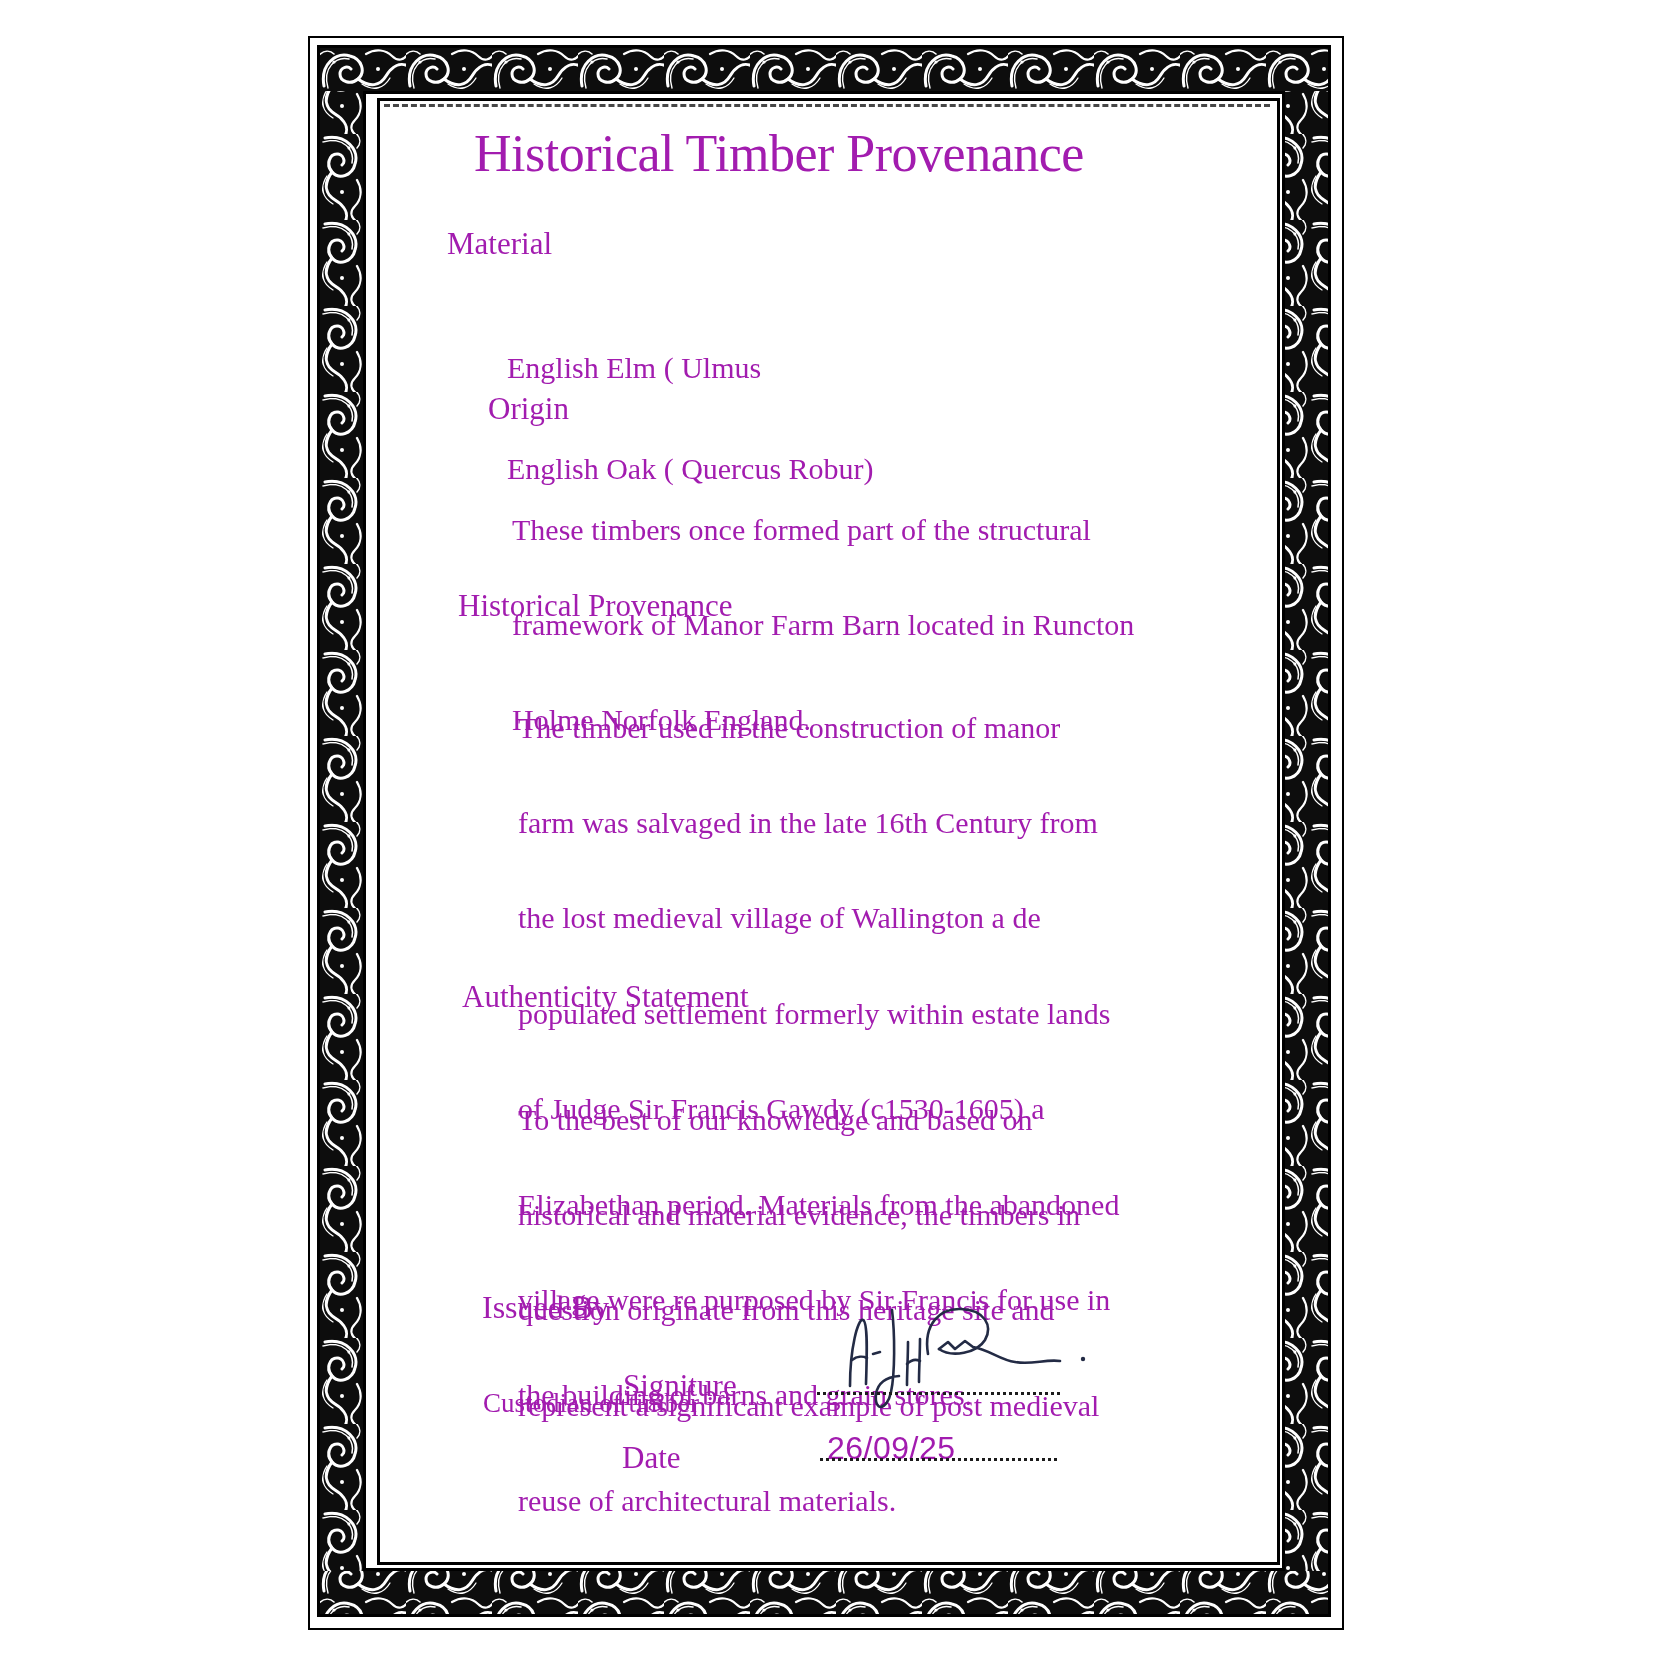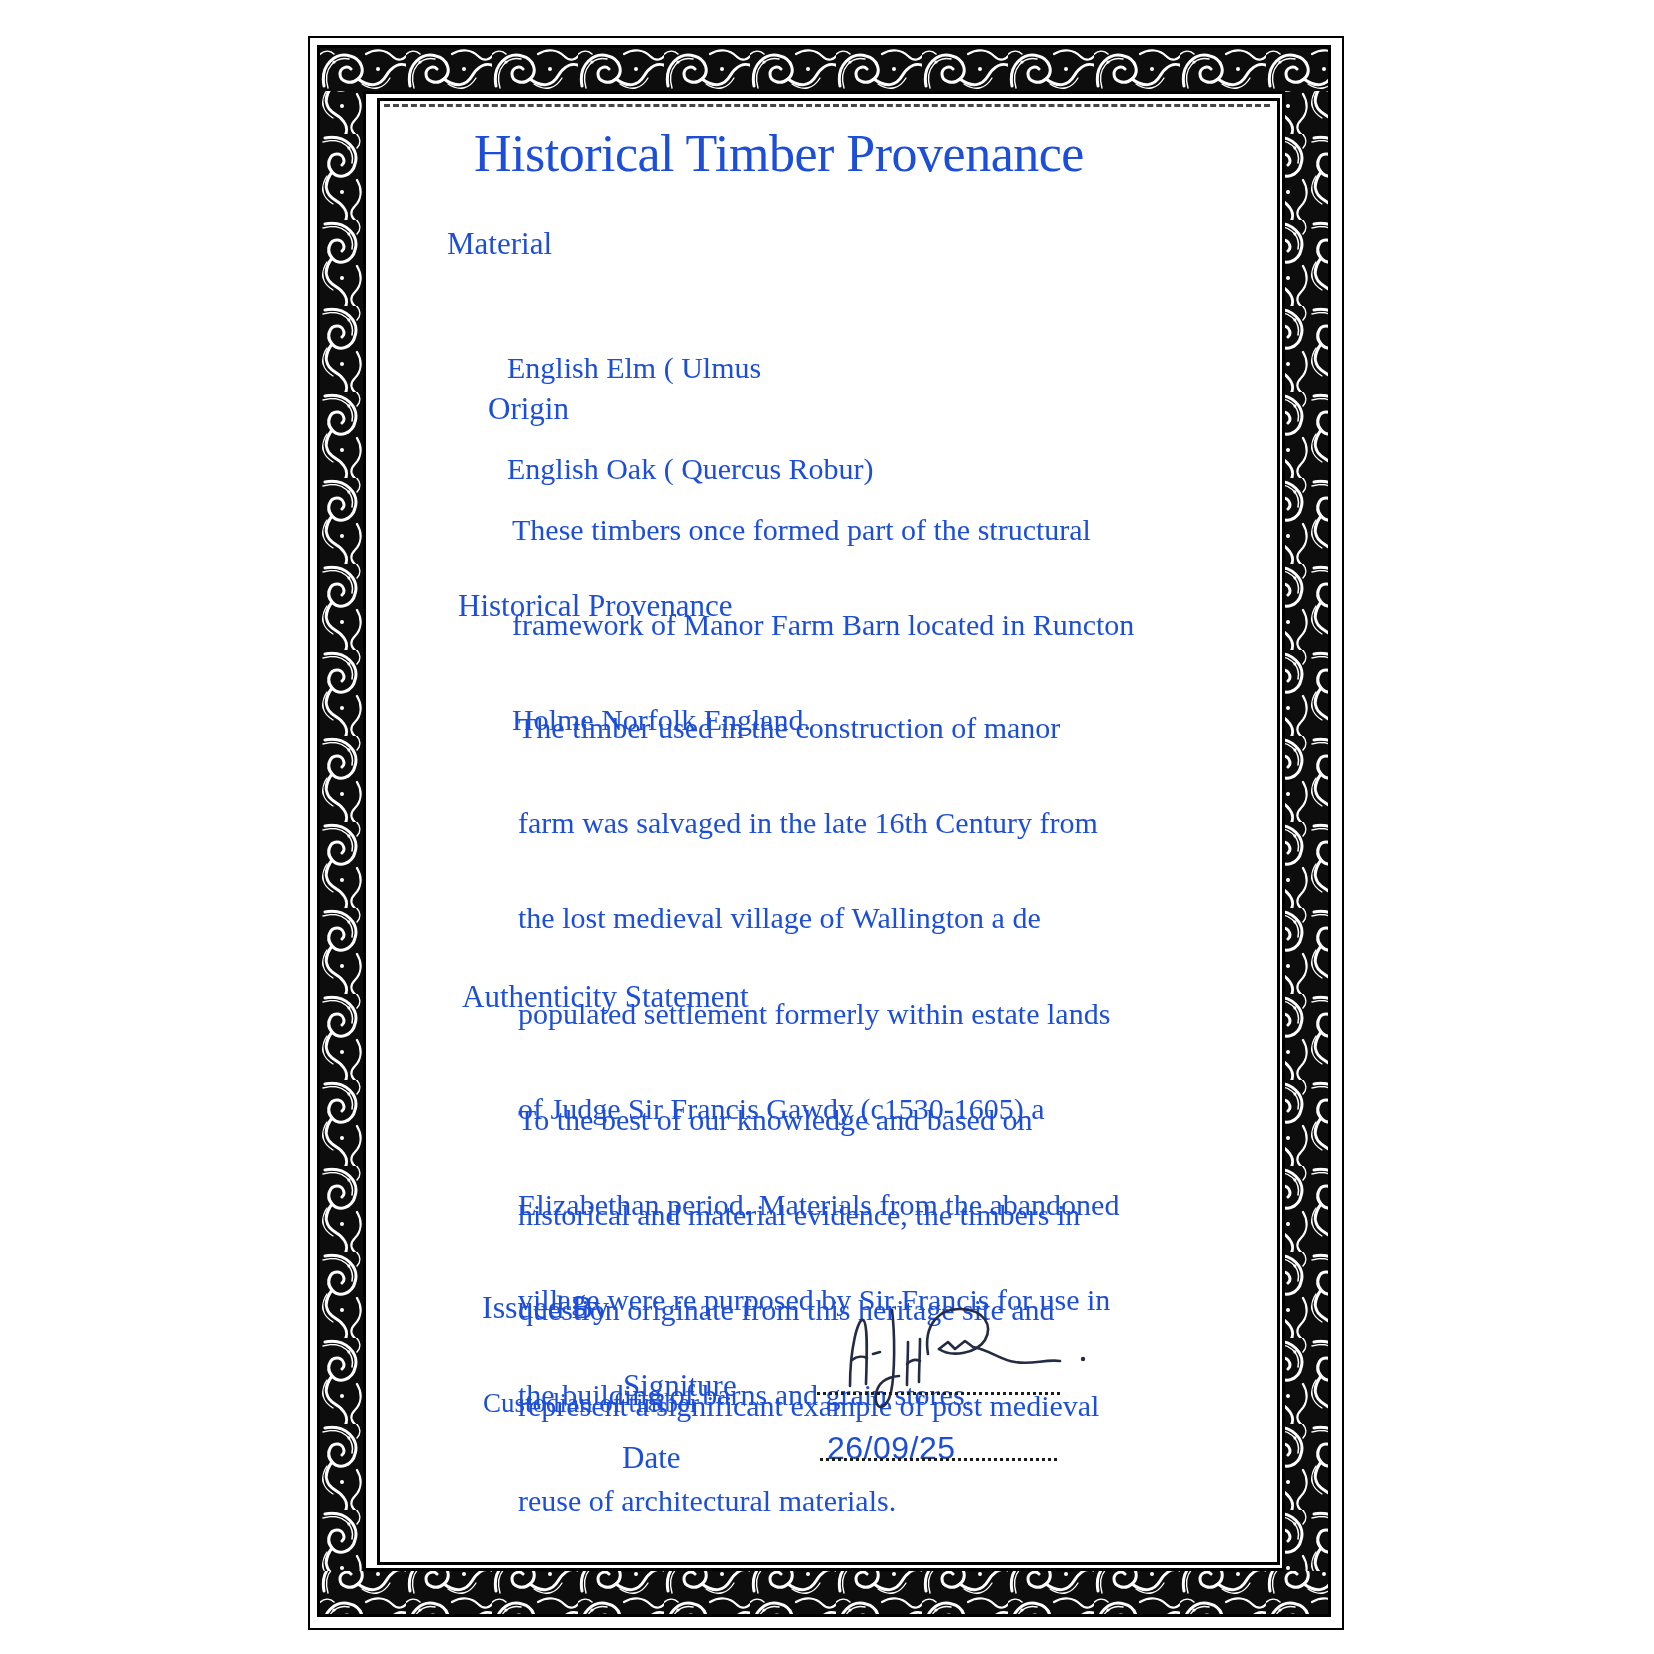--- a/index.html
+++ b/index.html
@@ -1,17 +1,17 @@
 <!DOCTYPE html>
 <html><head>
 <meta charset="utf-8">
 <style>
   html,body{margin:0;padding:0;background:#ffffff;}
   .page{position:relative;width:1654px;height:1654px;background:#ffffff;overflow:hidden;
-        font-family:"Liberation Serif","DejaVu Serif",serif;color:#1d4ed8;}
+        font-family:"Liberation Serif","DejaVu Serif",serif;color:#a21caf;}
 
   
   .rule-outer{position:absolute;left:308px;top:36px;width:1032px;height:1590px;
               border:2px solid #000;}
   .band{position:absolute;left:317px;top:45px;width:1008px;height:1566px;border:3px solid #000;}
   .band svg{position:absolute;left:0;top:0;display:block;}
   .rule-content{position:absolute;left:377px;top:98px;width:897px;height:1461px;
                 border:3px solid #000;background:#fff;}
   .scan-dashes{position:absolute;left:384px;top:104px;width:886px;height:0;
                border-top:3px dashed rgba(25,25,25,.8);}

